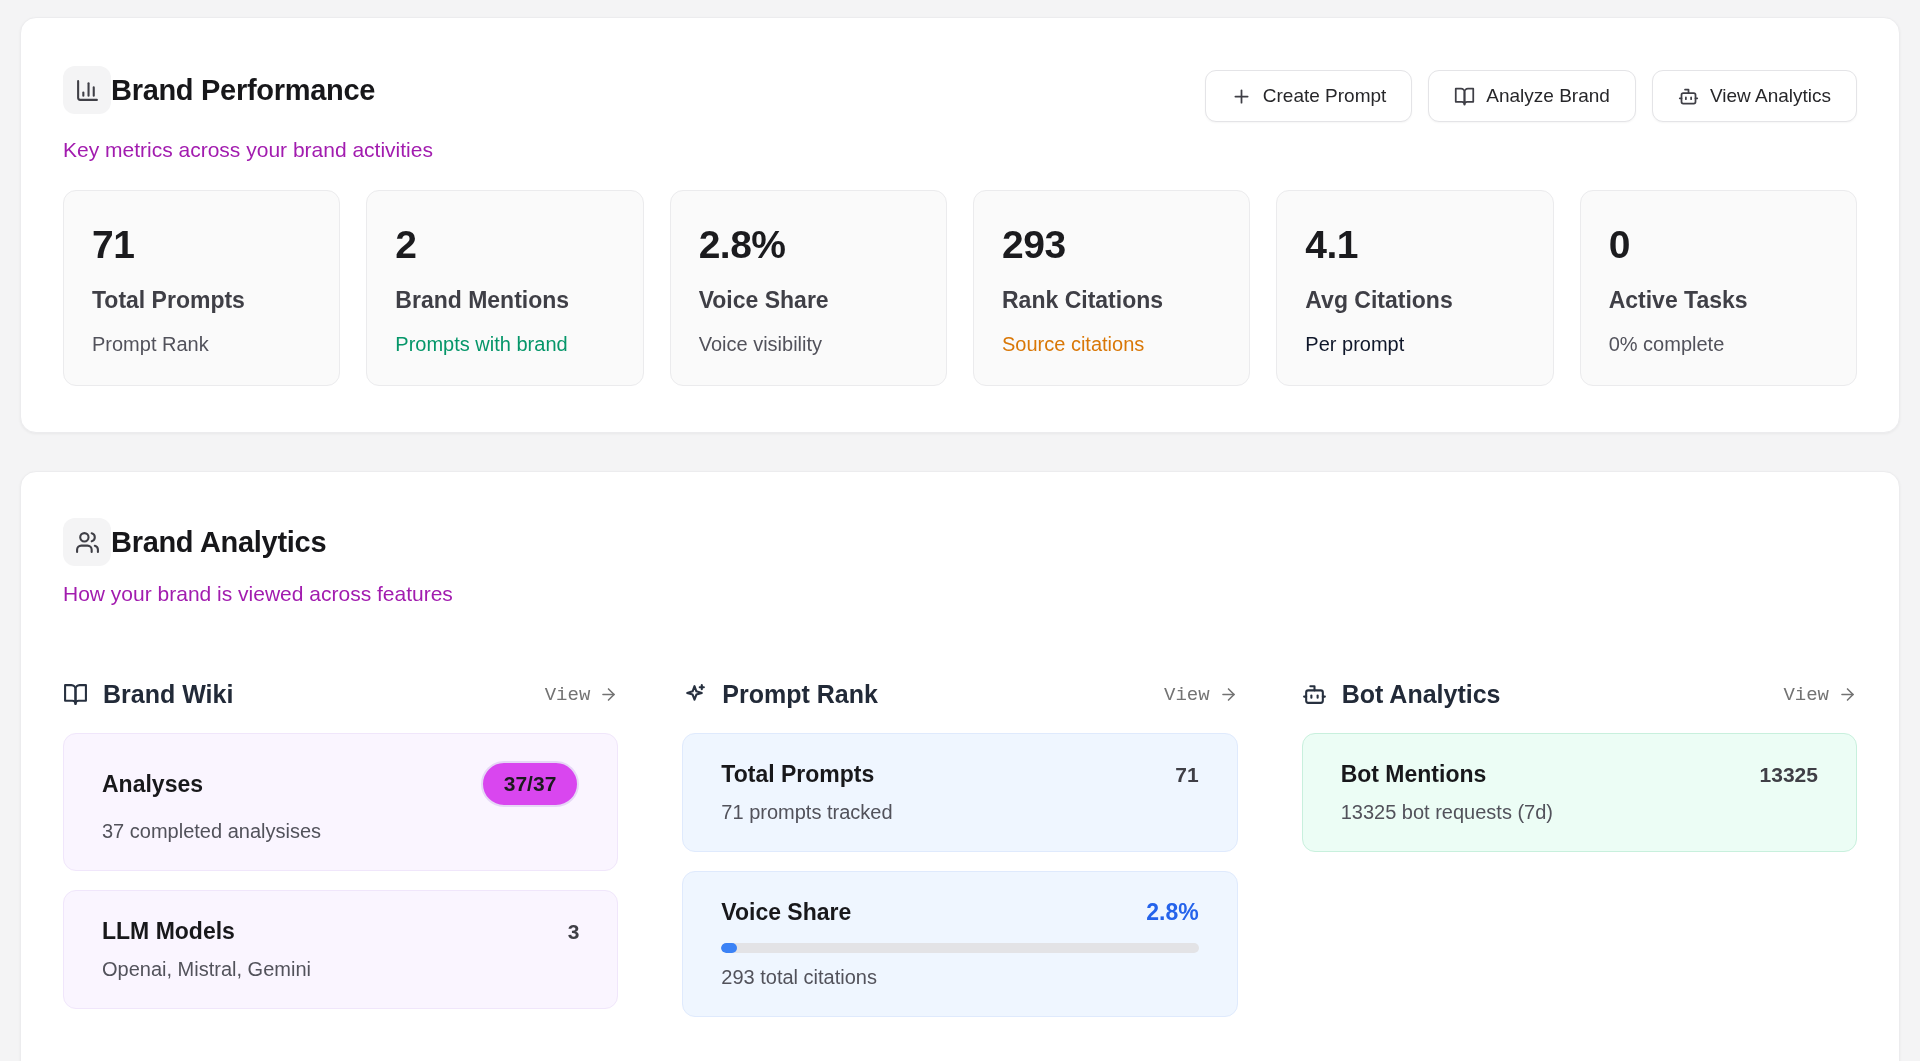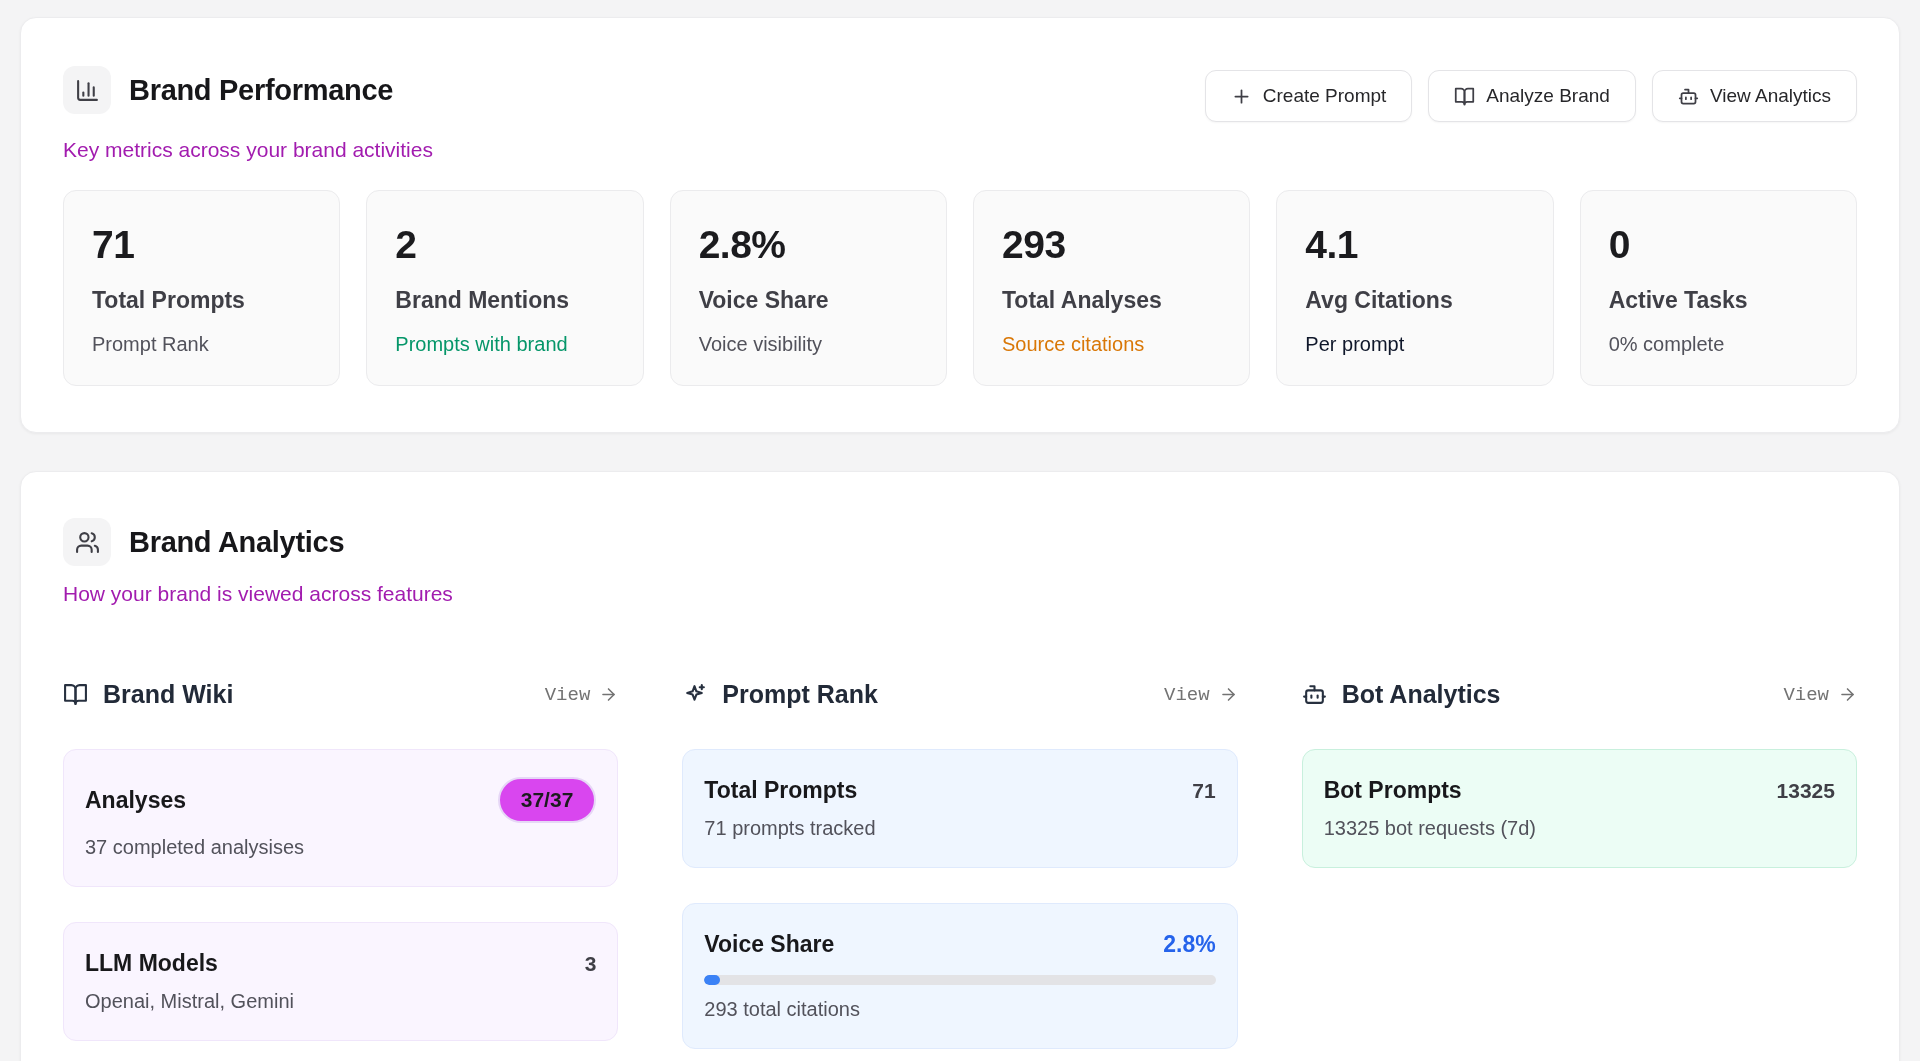--- a/index.html
+++ b/index.html
@@ -15,21 +15,21 @@
     background: #ffffff;
     border: 1px solid #ececee;
     border-radius: 16px;
     box-shadow: 0 1px 3px rgba(0,0,0,0.05);
     width: 1880px;
   }
   .panel-1 { padding: 40px 42px 46px 42px; margin-bottom: 38px; }
   .panel-2 { padding: 46px 42px 62px 42px; }
 
   .head-row { display: flex; align-items: center; justify-content: space-between; }
-  .head-left { display: flex; align-items: center; gap: 18px; }
+  .head-left { display: flex; align-items: center; }
   .icon-box {
     width: 48px; height: 48px; border-radius: 12px;
     background: #f4f4f5; display: flex; align-items: center; justify-content: center;
     color: #3f3f46; flex: 0 0 auto;
   }
   .icon-box svg { width: 25px; height: 25px; }
   h1.section-title { font-size: 29px; font-weight: 700; letter-spacing: -0.3px; color: #17171a; }
   .section-subtitle { font-size: 21px; color: #a21caf; margin-top: 16px; }
 
   .actions { display: flex; gap: 16px; }
@@ -64,21 +64,21 @@
   .col-head-icon svg { width: 25px; height: 25px; }
   .col-title { font-size: 25px; font-weight: 700; color: #222a38; margin-left: 15px; flex: 1; }
   .view-link {
     display: flex; align-items: center; gap: 9px;
     font-size: 19px; font-weight: 500; color: #737373;
     text-decoration: none; cursor: pointer; font-family: Liberation Mono, monospace;
   }
   .view-link svg { width: 19px; height: 19px; }
 
   .feature-cards { display: flex; flex-direction: column; gap: 19px; }
-  .feature-card { border-radius: 13px; padding: 27px 21px; border: 1px solid transparent; margin-top: 16px; }
+  .feature-card { border-radius: 13px; padding: 27px 38px; border: 1px solid transparent; }
   .fc-purple { background: #faf5ff; border-color: #f0e6fb; }
   .fc-blue   { background: #eff6ff; border-color: #dfeafd; }
   .fc-green  { background: #ecfdf5; border-color: #c8f0dd; }
   .fc-title-row { display: flex; align-items: center; justify-content: space-between; }
   .fc-title { font-size: 23px; font-weight: 700; color: #18181b; }
   .fc-value { font-size: 21px; font-weight: 600; color: #3f3f46; }
   .fc-value-blue { font-size: 23px; font-weight: 700; color: #2563eb; }
   .fc-sub { font-size: 20px; color: #52525b; margin-top: 13px; }
   .badge-pill {
     background: #d946ef; border: 2px solid #e6d7f6; border-radius: 999px;
@@ -156,21 +156,21 @@
       <div class="metric-label">Brand Mentions</div>
       <div class="metric-sub sub-green">Prompts with brand</div>
     </div>
     <div class="metric-card">
       <div class="metric-value">2.8%</div>
       <div class="metric-label">Voice Share</div>
       <div class="metric-sub sub-gray">Voice visibility</div>
     </div>
     <div class="metric-card">
       <div class="metric-value">293</div>
-      <div class="metric-label">Total Analyses</div>
+      <div class="metric-label">Rank Citations</div>
       <div class="metric-sub sub-orange">Source citations</div>
     </div>
     <div class="metric-card">
       <div class="metric-value">4.1</div>
       <div class="metric-label">Avg Citations</div>
       <div class="metric-sub sub-red">Per prompt</div>
     </div>
     <div class="metric-card">
       <div class="metric-value">0</div>
       <div class="metric-label">Active Tasks</div>
@@ -294,21 +294,21 @@
             <svg viewBox="0 0 24 24" fill="none" stroke="currentColor" stroke-width="2" stroke-linecap="round" stroke-linejoin="round" style="width:19px;height:19px;display:block;">
               <path d="M5 12h14"></path>
                 <path d="m12 5 7 7-7 7"></path>
             </svg>
           </span>
         </a>
       </div>
       <div class="feature-cards">
         <div class="feature-card fc-green">
           <div class="fc-title-row">
-            <span class="fc-title">Bot Prompts</span>
+            <span class="fc-title">Bot Mentions</span>
             <span class="fc-value">13325</span>
           </div>
           <div class="fc-sub">13325 bot requests (7d)</div>
         </div>
       </div>
     </div>
 
   </div>
 </section>
 

